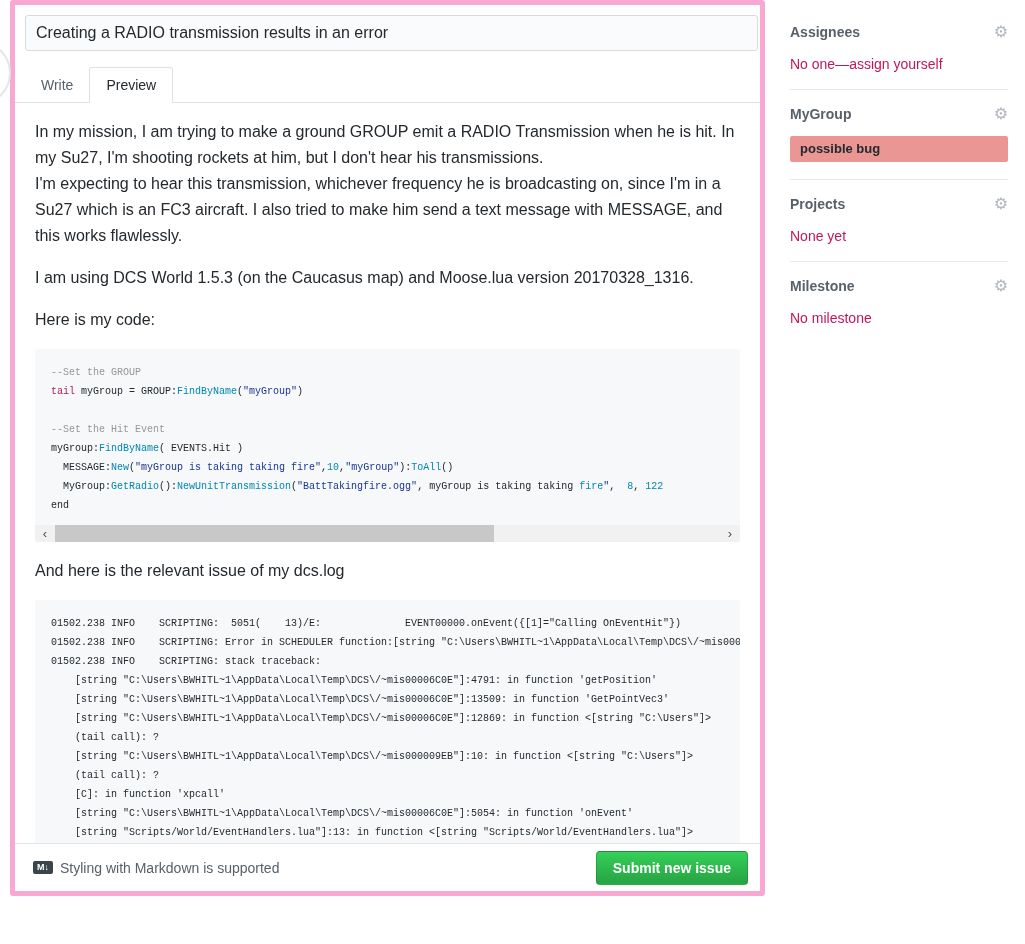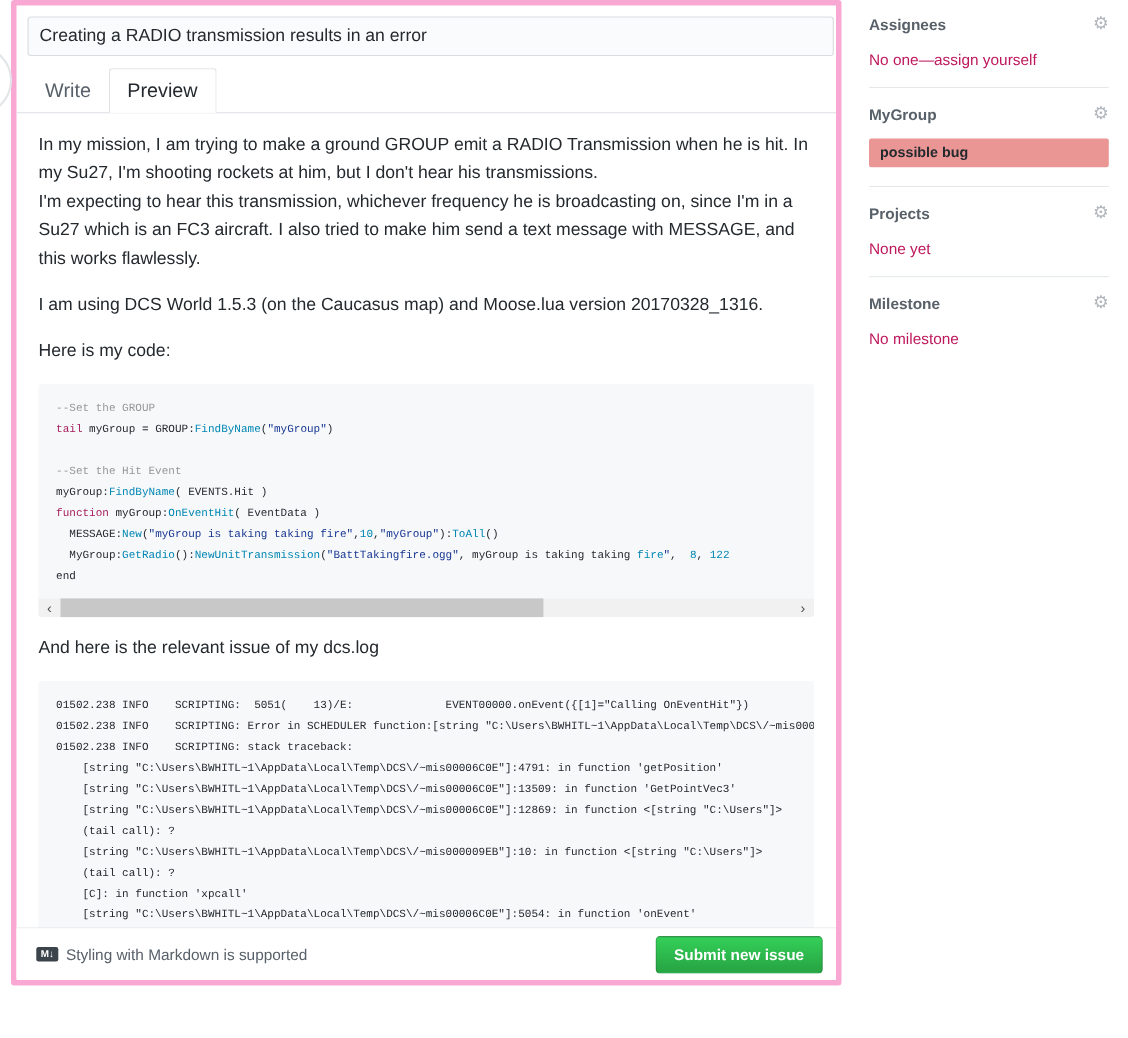--- a/index.html
+++ b/index.html
@@ -12,21 +12,21 @@
     background:#fff; border:5px solid #f9a8d4; border-radius:3px; overflow:visible; }
   .avatar-arc { position:absolute; left:-68px; top:36px; width:64px; height:64px;
     border-radius:50%; border:2px solid #e3e6e9; background:transparent; }
 
   .title-input { display:block; margin:10px; width:733px; height:36px;
     background:#fafbfc; border:1px solid #d8dce0; border-radius:3px;
     font-family:inherit; font-size:16px; color:#24292e; padding:0 10px; outline:none; }
 
   .tabnav { display:flex; align-items:flex-end; padding:6px 10px 0 10px;
     border-bottom:1px solid #dfe2e5; height:42px; }
-  .tab { font-size:18px; padding:9px 16px; cursor:pointer;text-align:center; }
+  .tab { font-size:14px; padding:9px 16px; cursor:pointer;text-align:center; }
   .tab.inactive { color:#586069; }
   .tab.active { color:#24292e; background:#fff; border:1px solid #dfe2e5;
     border-bottom:1px solid #fff; border-radius:3px 3px 0 0; margin-bottom:-1px; }
 
   .preview-body { padding:16px 12px 0 12px; }
   .md p { margin:0 8px 16px 8px; font-size:16px; line-height:1.625; color:#24292e; }
 
   .codewrap { margin:0 8px 16px 8px; background:#f6f8fa; border-radius:3px; }
   .codepane { padding:14px 16px 10px 16px; overflow:hidden;
     font-family:"Liberation Mono","DejaVu Sans Mono",monospace;
@@ -50,21 +50,21 @@
     border-top:1px solid #e1e4e8; display:flex; align-items:center; padding:0 10px; background:#fff;
     border-radius:0 0 3px 3px; }
   .md-note { display:flex; align-items:center; gap:7px; color:#586069; font-size:14px; margin-left:8px; }
   .md-icon { display:inline-block; background:#3b434b; color:#fff; font-size:9px; font-weight:bold;
     border-radius:2px; padding:1px 4px; letter-spacing:0; line-height:11px; }
   .submit-btn { margin-left:auto; margin-right:2px; font-family:inherit; font-size:14px; font-weight:bold;
     color:#fff; background:linear-gradient(-180deg,#34d058 0%,#28a745 90%);
     border:1px solid rgba(27,31,35,0.2); border-radius:4px; padding:8px 16px; cursor:pointer; }
 
   
-  .sidebar { position:absolute; left:790px; top:14px; width:218px; }
+  .sidebar { position:absolute; left:790px; top:24px; width:218px; }
   .sb-section { }
   .sb-head { display:flex; align-items:center; justify-content:space-between; }
   .sb-title { font-size:14px; font-weight:600; color:#586069; }
   .gear { color:#b1b7bd; font-size:16px; cursor:pointer; line-height:1; }
   .sb-value { margin-top:16px; font-size:14px; color:#be185d; }
   .sb-divider { border:none; border-top:1px solid #e6e9ec; margin:17px 0 16px 0; }
   .label-chip { margin-top:14px; height:26px; line-height:26px; padding:0 10px;
     border-radius:2px; font-size:13px; font-weight:600; color:#24292e; }
 </style>
 </head>
@@ -87,21 +87,20 @@
       <p>I am using DCS World 1.5.3 (on the Caucasus map) and Moose.lua version 20170328_1316.</p>
       <p>Here is my code:</p>
 
       <div class="codewrap">
         <div class="codepane" id="lua-code">
             <div class="code-line"><span class="tok-c">--Set the GROUP</span></div>
             <div class="code-line"><span class="tok-k">tail</span><span class="tok-p"> myGroup = GROUP:</span><span class="tok-f">FindByName</span><span class="tok-p">(</span><span class="tok-s">"myGroup"</span><span class="tok-p">)</span></div>
             <div class="code-line">&nbsp;</div>
             <div class="code-line"><span class="tok-c">--Set the Hit Event</span></div>
             <div class="code-line"><span class="tok-p">myGroup:</span><span class="tok-f">FindByName</span><span class="tok-p">( EVENTS.Hit )</span></div>
-            <div class="code-line"><span class="tok-k">function</span><span class="tok-p"> myGroup:</span><span class="tok-f">OnEventHit</span><span class="tok-p">( EventData )</span></div>
             <div class="code-line"><span class="tok-p">  MESSAGE:</span><span class="tok-f">New</span><span class="tok-p">(</span><span class="tok-s">"myGroup is taking taking fire"</span><span class="tok-p">,</span><span class="tok-n">10</span><span class="tok-p">,</span><span class="tok-s">"myGroup"</span><span class="tok-p">):</span><span class="tok-f">ToAll</span><span class="tok-p">()</span></div>
             <div class="code-line"><span class="tok-p">  MyGroup:</span><span class="tok-f">GetRadio</span><span class="tok-p">():</span><span class="tok-f">NewUnitTransmission</span><span class="tok-p">(</span><span class="tok-s">"BattTakingfire.ogg"</span><span class="tok-p">, myGroup is taking taking </span><span class="tok-f">fire</span><span class="tok-s">"</span><span class="tok-p">,  </span><span class="tok-n">8</span><span class="tok-p">, </span><span class="tok-n">122</span></div>
             <div class="code-line"><span class="tok-p">end</span></div>
           </div>
         <div class="hscrollbar">
           <div class="sb-arrow">‹</div>
           <div class="sb-track">
             <div class="sb-thumb thumb-66"></div>
           </div>
           <div class="sb-arrow">›</div>

